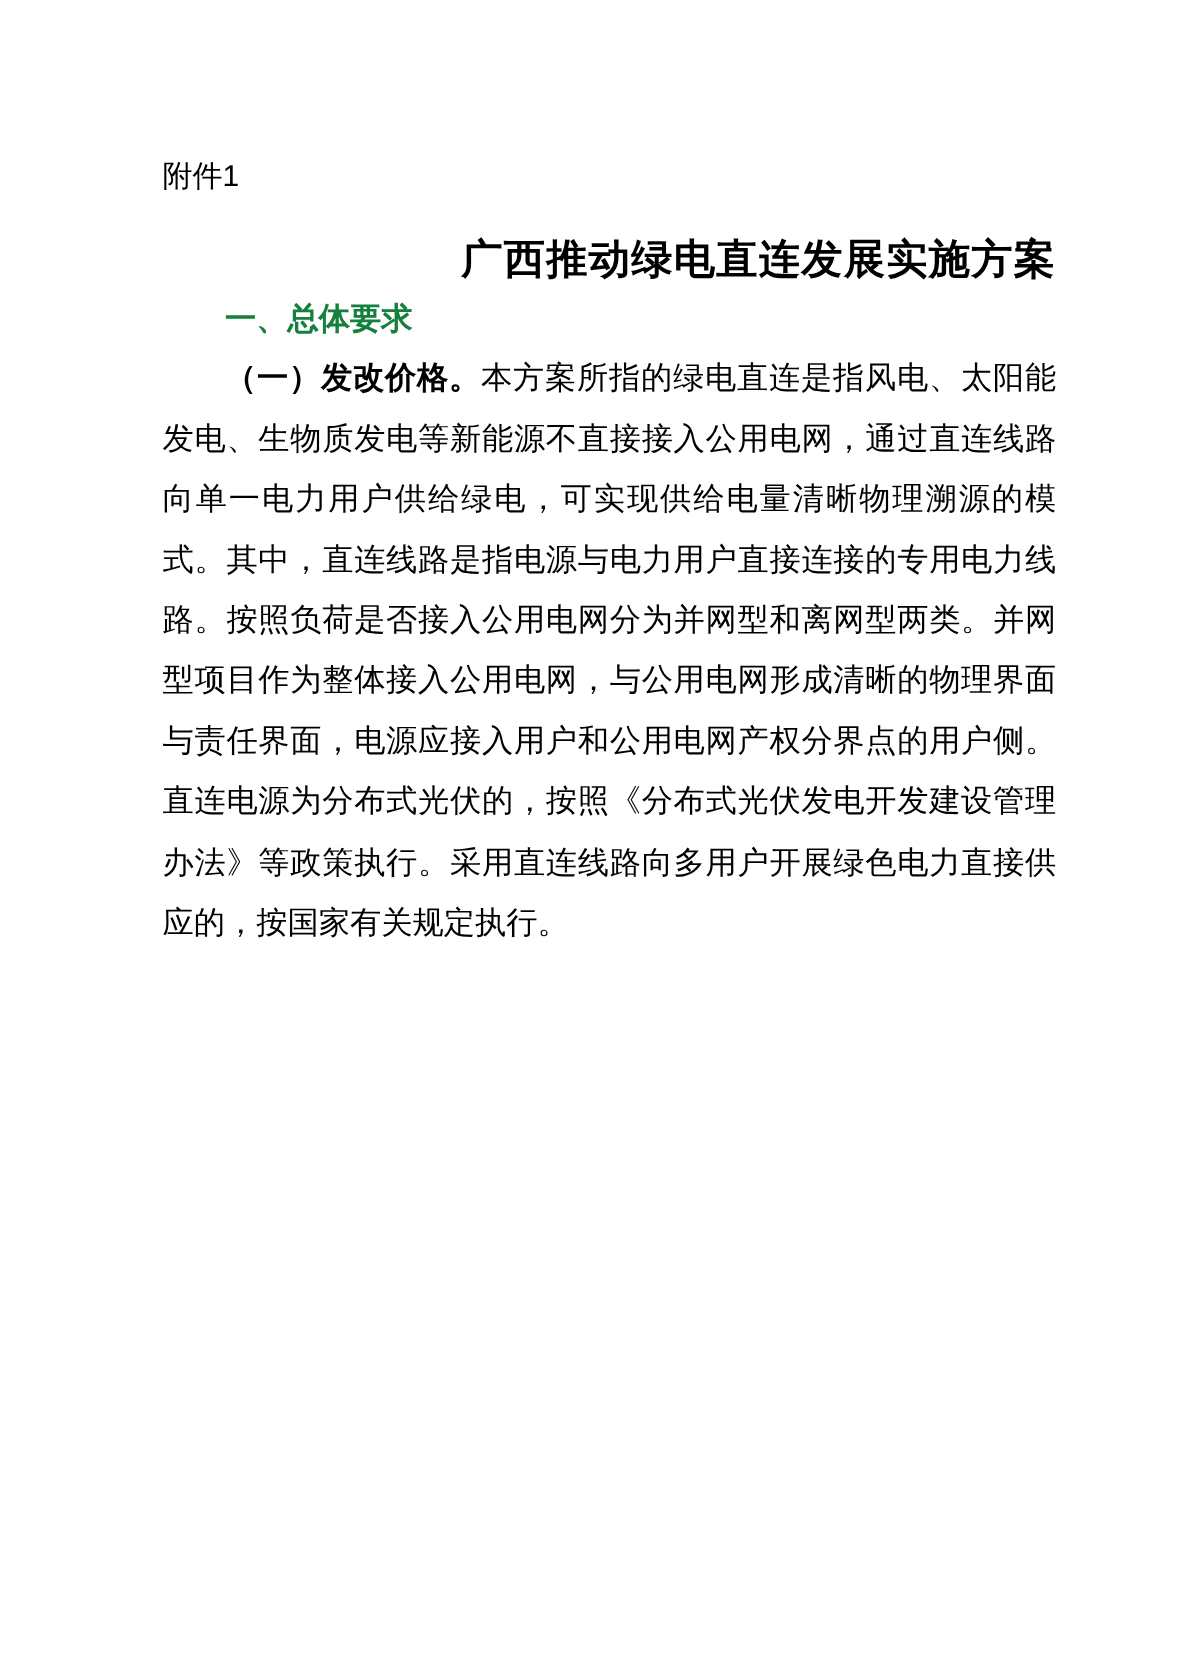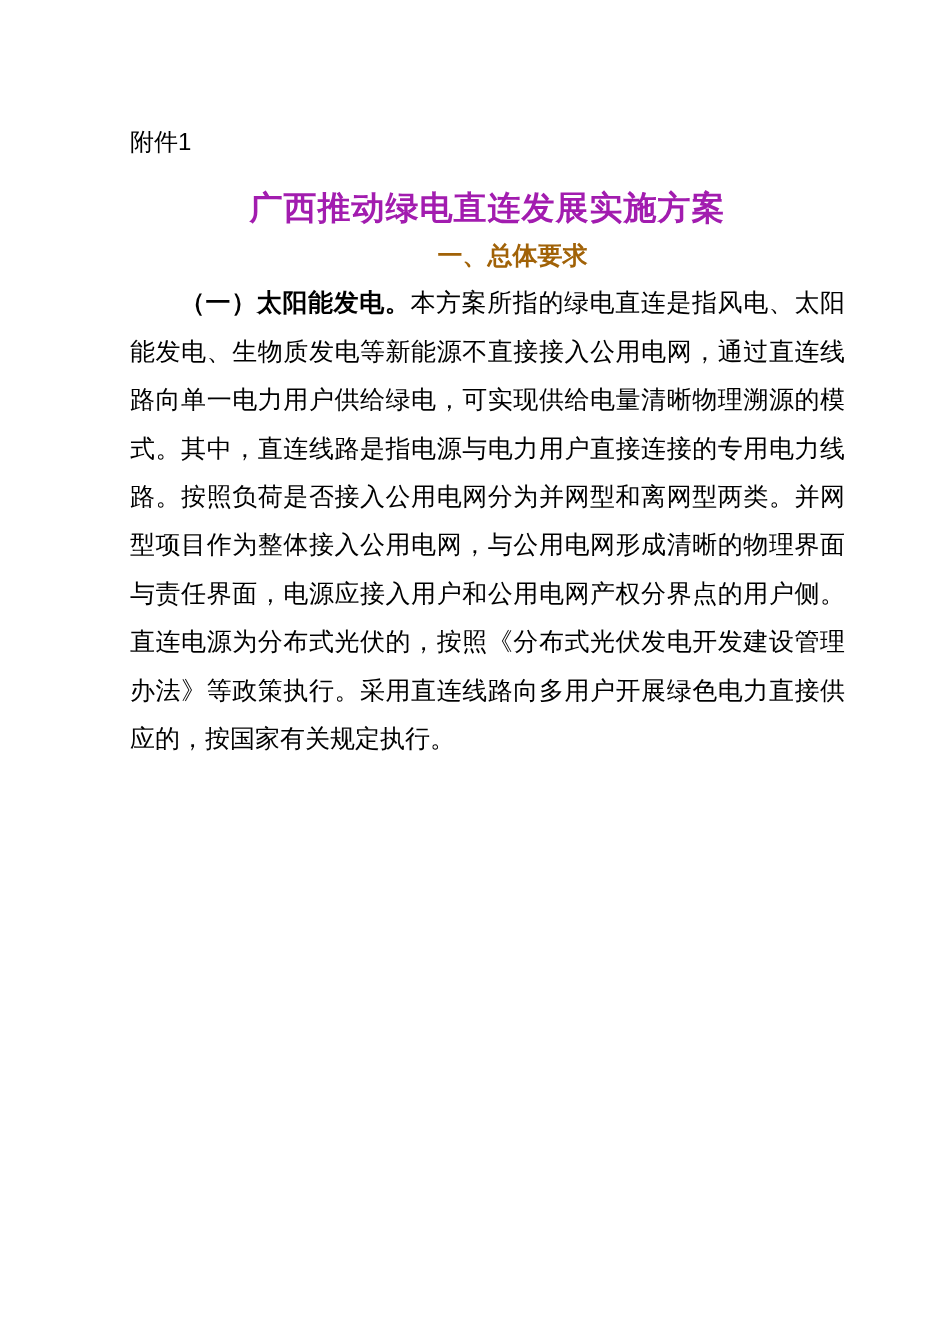--- a/index.html
+++ b/index.html
@@ -18,26 +18,26 @@
     color: #000000;
   }
   .attachment-label {
     font-family: "Liberation Sans", sans-serif;
     font-size: 24px;
     line-height: 34px;
     color: #000000;
   }
   .doc-title {
     margin-top: 26px;
-    text-align: center;
+    text-align: right;
     font-family: "Liberation Serif", serif;
     font-weight: bold;
     font-size: 33px;
     line-height: 46px;
-    color: #a21caf;
+    color: #000000;
     letter-spacing: 1px;
   }
   .body-text {
     margin: 0;
     font-family: "Liberation Serif", serif;
     font-size: 25px;
     line-height: 48.4px;
     text-align: justify;
     text-justify: inter-ideograph;
     text-indent: 2em;
@@ -46,22 +46,21 @@
   .para-intro {
     margin-top: 68px;
   }
   .section-heading {
     margin: 0;
     font-family: "Liberation Sans", sans-serif;
     font-weight: bold;
     font-size: 25px;
     line-height: 48.4px;
     text-indent: 2em;
-    color: #a16207;
-    text-align: center;
+    color: #15803d;
   }
   .item-lead {
     font-weight: bold;
   }
   .page-number {
     position: absolute;
     top: 1210px;
     right: 118px;
     font-family: "Liberation Serif", serif;
     font-size: 23px;
@@ -74,17 +73,17 @@
 
 <div class="page">
 
   <div class="attachment-label">附件1</div>
 
   <div class="doc-title">广西推动绿电直连发展实施方案</div>
 
 
   <h2 class="section-heading">一、总体要求</h2>
 
-  <p class="body-text"><span class="item-lead">（一）太阳能发电。</span><span>本方案所指的绿电直连是指风电、太阳能发电、生物质发电等新能源不直接接入公用电网，通过直连线路向单一电力用户供给绿电，可实现供给电量清晰物理溯源的模式。其中，直连线路是指电源与电力用户直接连接的专用电力线路。按照负荷是否接入公用电网分为并网型和离网型两类。并网型项目作为整体接入公用电网，与公用电网形成清晰的物理界面与责任界面，电源应接入用户和公用电网产权分界点的用户侧。直连电源为分布式光伏的，按照《分布式光伏发电开发建设管理办法》等政策执行。采用直连线路向多用户开展绿色电力直接供应的，按国家有关规定执行。</span></p>
+  <p class="body-text"><span class="item-lead">（一）发改价格。</span><span>本方案所指的绿电直连是指风电、太阳能发电、生物质发电等新能源不直接接入公用电网，通过直连线路向单一电力用户供给绿电，可实现供给电量清晰物理溯源的模式。其中，直连线路是指电源与电力用户直接连接的专用电力线路。按照负荷是否接入公用电网分为并网型和离网型两类。并网型项目作为整体接入公用电网，与公用电网形成清晰的物理界面与责任界面，电源应接入用户和公用电网产权分界点的用户侧。直连电源为分布式光伏的，按照《分布式光伏发电开发建设管理办法》等政策执行。采用直连线路向多用户开展绿色电力直接供应的，按国家有关规定执行。</span></p>
 
   <div class="page-number">– 1 –</div>
 
 </div>
 
 </body></html>

